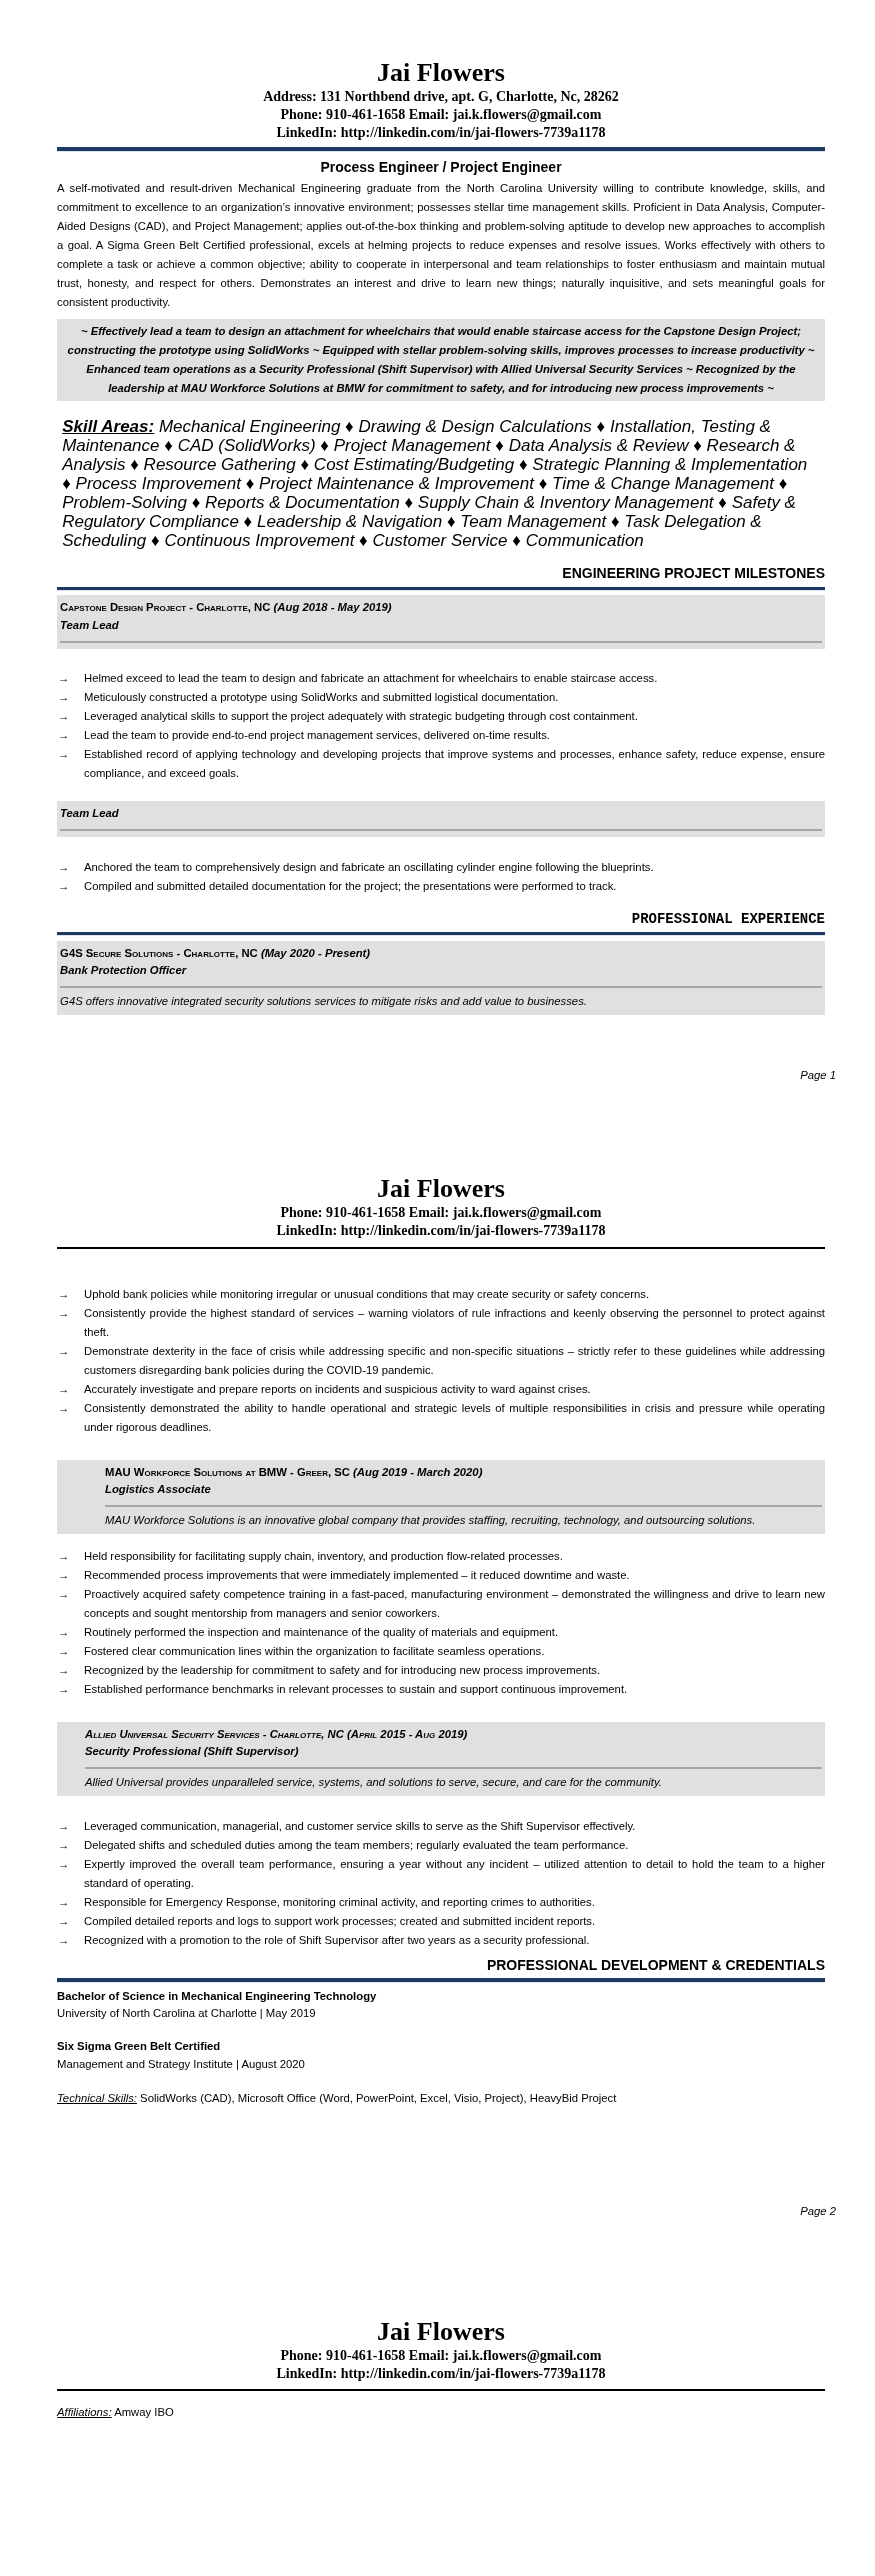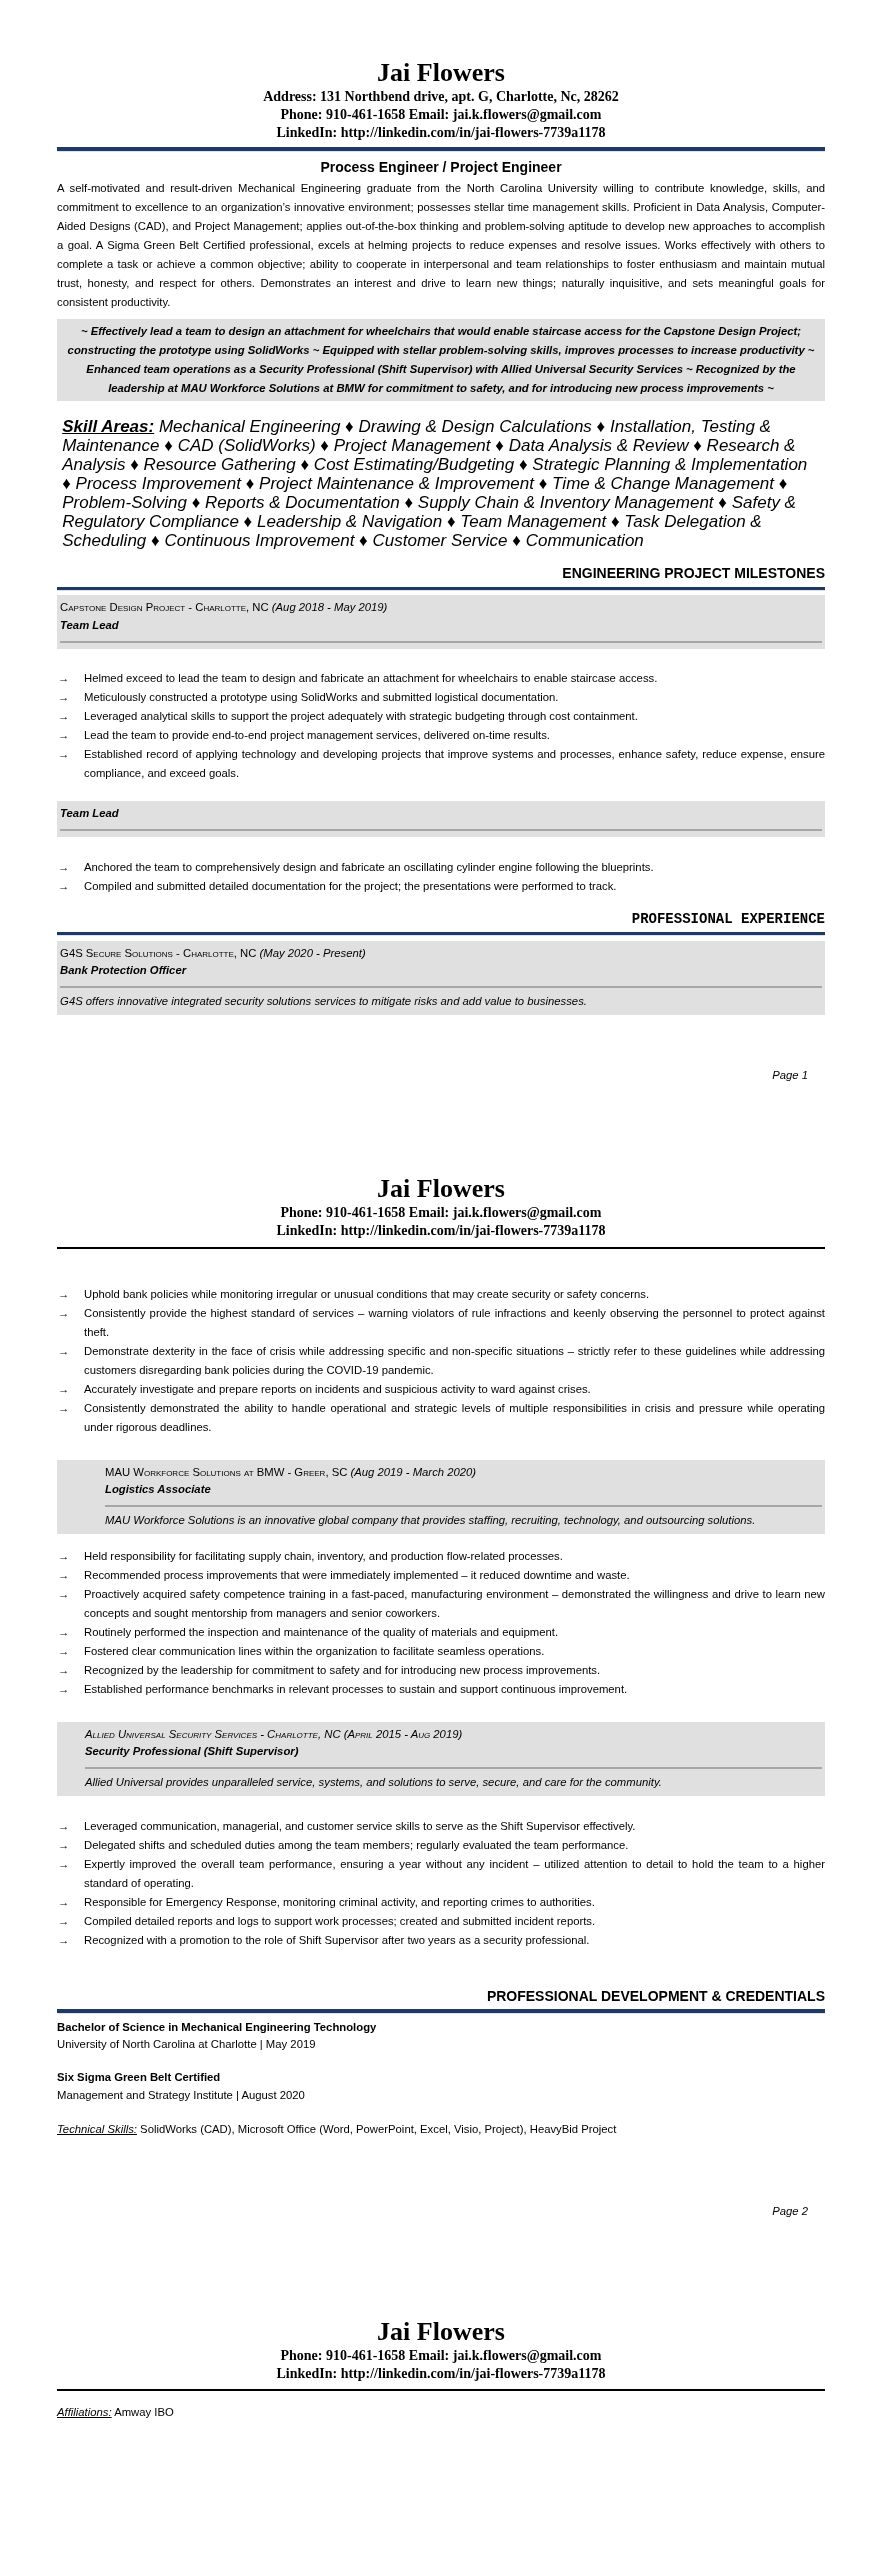--- a/index.html
+++ b/index.html
@@ -11,29 +11,29 @@
   .hdr .line { font-size: 14px; line-height: 18px; }
   .rule-navy { height: 3.6px; background: #1f3864; border-bottom: 1px solid #dbe3ef; }
   .rule-black { height: 1.5px; background: #000; }
   .title { text-align: center; font-weight: bold; font-size: 14px; margin: 7.2px 0 4.1px; }
   .para { font-size: 11.3px; line-height: 19px; text-align: justify; }
   .highlight { background: #e0e0e0; font-weight: bold; font-style: italic; text-align: center; font-size: 11.3px; line-height: 19px; padding: 3.1px 3.1px; margin-top: 7.2px; }
   .skills { font-style: italic; font-size: 17px; line-height: 19px; margin-top: 15.5px; padding: 0 5.2px; }
   .skills .lbl { font-weight: bold; text-decoration: underline; }
   .sec-title { text-align: right; font-weight: bold; font-size: 14px; margin-top: 15.5px; margin-bottom: 5.2px; }
   .job { background: #e0e0e0; padding: 4.1px 3.1px 2.1px; margin-top: 4.1px; }
-  .job .co { font-weight: normal; font-size: 11.3px; line-height: 17.5px; font-variant: small-caps; }
+  .job .co { font-weight: bold; font-size: 11.3px; line-height: 17.5px; font-variant: small-caps; }
   .job .co .dates { font-style: italic; font-variant: normal; }
   .job .role { font-weight: bold; font-style: italic; font-size: 11.3px; line-height: 17.5px; }
   .job .grule { height: 2.1px; background: #a6a6a6; margin: 6.2px 0 4.1px; }
   .job .desc { font-style: italic; font-size: 11.3px; line-height: 19px; text-align: justify; padding-bottom: 2.1px; }
   ul.bul { list-style: none; margin: 20.6px 0 0; padding: 0; }
   ul.bul li { position: relative; padding-left: 27px; font-size: 11.3px; line-height: 19px; text-align: justify; }
   ul.bul li .arrow { position: absolute; left: 1px; top: 0; }
-  .pagenum { position: absolute; right: 68px; font-style: italic; font-size: 11.3px; }
+  .pagenum { position: absolute; right: 40px; font-style: italic; font-size: 11.3px; }
   .cred-title { font-weight: bold; font-size: 11.3px; line-height: 17.5px; margin-top: 5.2px; }
   .cred-sub { font-size: 11.3px; line-height: 17.5px; }
   .tech { font-size: 11.3px; margin-top: 18.5px; }
   .tech .lbl { font-style: italic; text-decoration: underline; }
 </style>
 </head>
 <body>
 
 <div class="page" style="top:0;">
   <div class="content" style="top:58px;">
@@ -134,21 +134,21 @@
     </div>
     <ul class="bul">
       <li><span class="arrow">→</span><span>Leveraged communication, managerial, and customer service skills to serve as the Shift Supervisor effectively.</span></li>
       <li><span class="arrow">→</span><span>Delegated shifts and scheduled duties among the team members; regularly evaluated the team performance.</span></li>
       <li><span class="arrow">→</span><span>Expertly improved the overall team performance, ensuring a year without any incident – utilized attention to detail to hold the team to a higher standard of operating.</span></li>
       <li><span class="arrow">→</span><span>Responsible for Emergency Response, monitoring criminal activity, and reporting crimes to authorities.</span></li>
       <li><span class="arrow">→</span><span>Compiled detailed reports and logs to support work processes; created and submitted incident reports.</span></li>
       <li><span class="arrow">→</span><span>Recognized with a promotion to the role of Shift Supervisor after two years as a security professional.</span></li>
     </ul>
 
-    <div class="sec-title" style="margin-top:38px;">PROFESSIONAL DEVELOPMENT &amp; CREDENTIALS</div>
+    <div class="sec-title" style="margin-top:7px;">PROFESSIONAL DEVELOPMENT &amp; CREDENTIALS</div>
     <div class="rule-navy"></div>
     <div>
       <div class="cred-title">Bachelor of Science in Mechanical Engineering Technology</div>
       <div class="cred-sub">University of North Carolina at Charlotte | May 2019</div>
     </div>
     <div style="margin-top:15.5px;">
       <div class="cred-title">Six Sigma Green Belt Certified</div>
       <div class="cred-sub">Management and Strategy Institute | August 2020</div>
     </div>
     <div class="tech">

